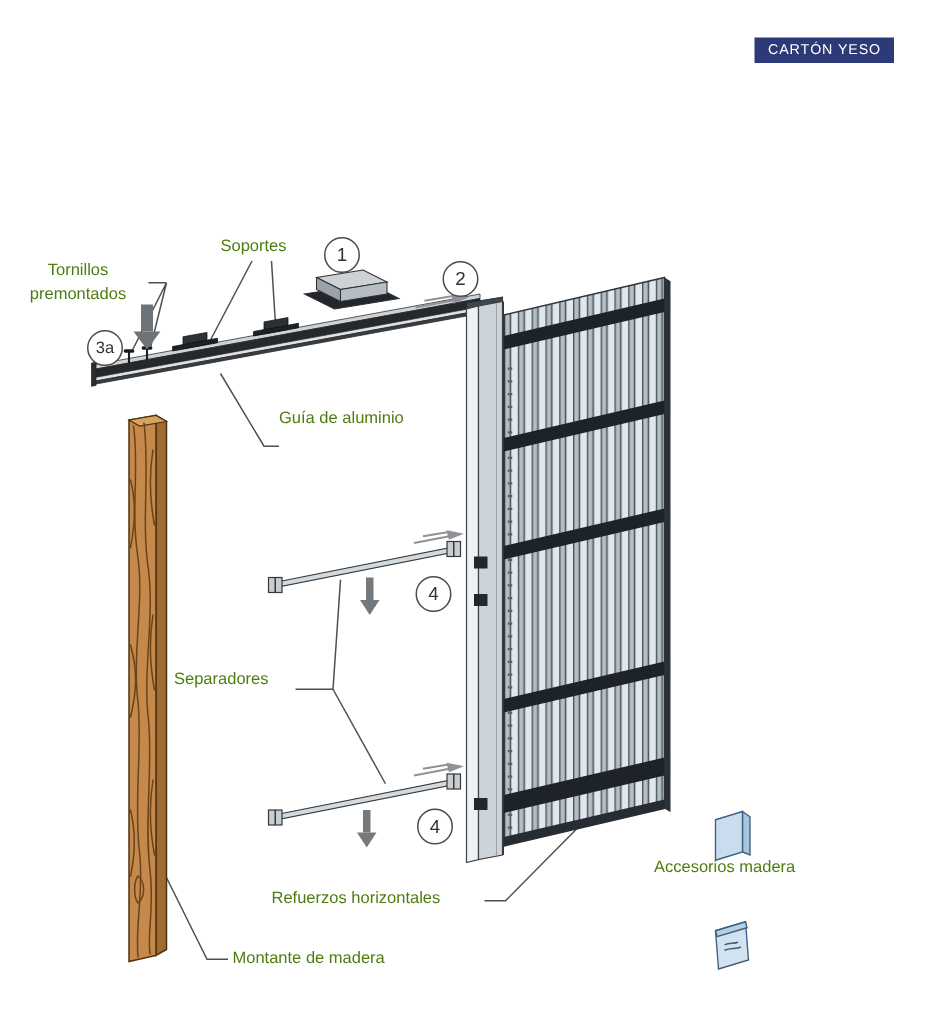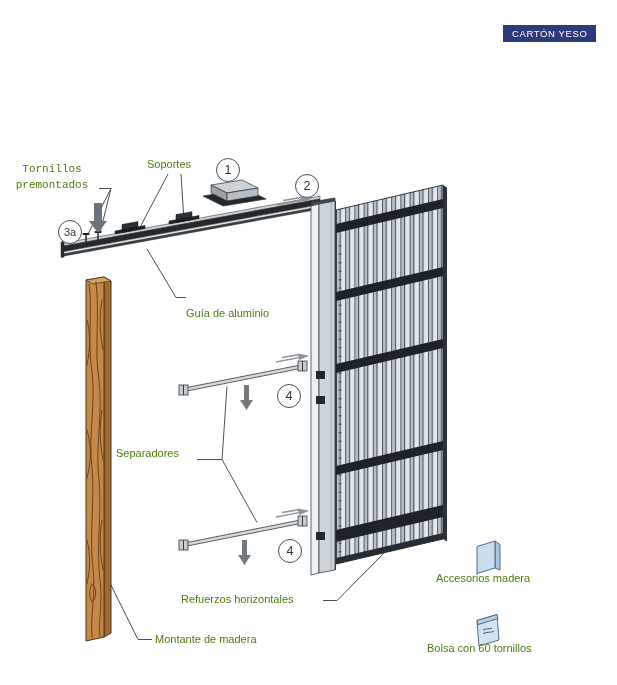--- a/index.html
+++ b/index.html
@@ -159,27 +159,26 @@
     <g stroke="#3f5e7e" stroke-width="0.9">
       <polygon points="477,620.5 497,614.5 499,640 479,646" fill="#d2e2f0"></polygon>
       <polygon points="477,620.5 497,614.5 498,618.5 478,624.5" fill="#b6cfe2"></polygon>
       <path d="M483,630 C486,628 489,629.5 492,628.2 M483,633.5 C487,631.5 491,633 494,631.2" fill="none" stroke-width="1"></path>
     </g>
   </svg>
 
   <div class="badge">CARTÓN YESO</div>
 
   <div class="lbl" style="left:147px;top:157px;">Soportes</div>
-  <div class="lbl wrap" style="left:4px;top:162px;width:96px;font-family:Liberation Mono, monospace;">Tornillos premontados</div>
-  <div class="lbl" style="left:186px;top:306px;text-align:right;">Guía de aluminio</div>
+  <div class="lbl wrap" style="left:4px;top:173px;width:96px;">Tornillos premontados</div>
+  <div class="lbl" style="left:186px;top:272px;text-align:right;">Guía de aluminio</div>
   <div class="lbl" style="left:116px;top:446px;">Separadores</div>
   <div class="lbl" style="left:155px;top:632px;">Montante de madera</div>
   <div class="lbl" style="left:181px;top:592px;">Refuerzos horizontales</div>
   <div class="lbl" style="left:436px;top:571px;">Accesorios madera</div>
-  <div class="lbl" style="left:427px;top:641px;">Bolsa con 60 tornillos</div>
 
   <div class="callout" style="left:216px;top:158px;">1</div>
   <div class="callout" style="left:295px;top:174px;">2</div>
   <div class="callout small" style="left:58px;top:220px;">3a</div>
   <div class="callout" style="left:277px;top:384px;">4</div>
   <div class="callout" style="left:278px;top:539px;">4</div>
 
 </div>
 
 </body></html>

